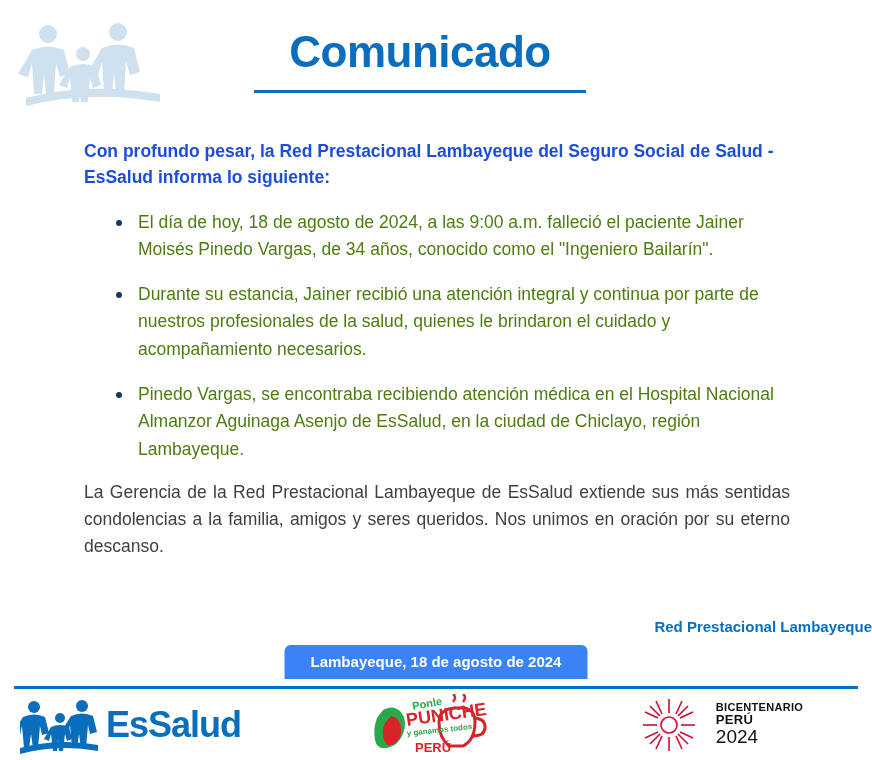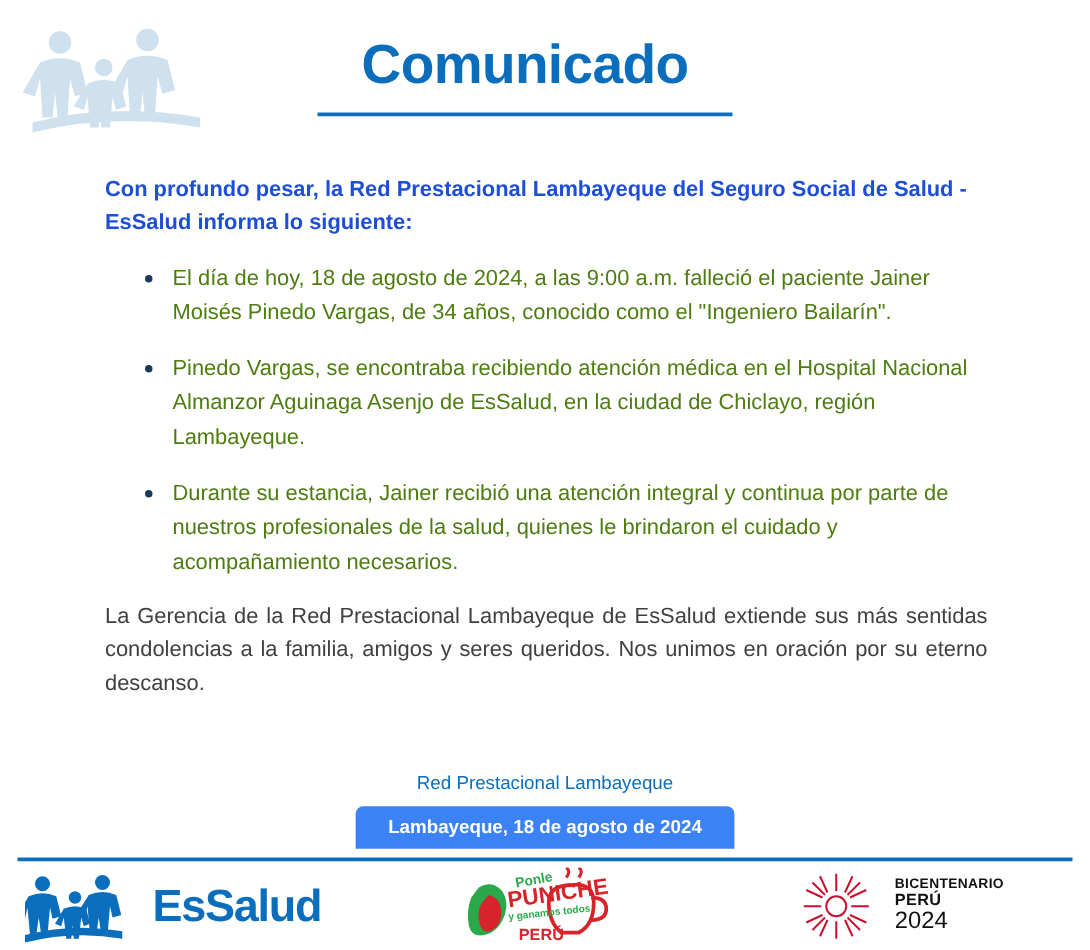--- a/index.html
+++ b/index.html
@@ -91,23 +91,23 @@
     text-align: justify;
     margin: 0;
   }
 
   
   .signature {
     position: absolute;
     left: 0;
     top: 618px;
     width: 872px;
-    text-align: center;
+    text-align: right;
     font-size: 15px;
-    font-weight: normal;
+    font-weight: bold;
     color: #0a6ebd;
   }
   .date-banner {
     position: absolute;
     left: 50%;
     transform: translateX(-50%);
     top: 645px;
     background: #3b82f6;
     color: #ffffff;
     font-size: 15px;
@@ -133,21 +133,21 @@
     width: 872px;
     height: 71px;
     display: flex;
     align-items: center;
   }
   .footer-left {
     width: 300px;
     padding-left: 20px;
     display: flex;
     align-items: center;
-    gap: 24px;
+    gap: 8px;
   }
   .essalud-word {
     font-size: 36px;
     font-weight: bold;
     color: #0a6ebd;
     letter-spacing: -1px;
     line-height: 1;
   }
   .footer-center {
     flex: 1;
@@ -210,22 +210,22 @@
 <div class="header">
   <h1 class="title">Comunicado</h1>
   <div class="title-rule"></div>
 </div>
 
 <div class="content">
   <p class="lead">Con profundo pesar, la Red Prestacional Lambayeque del Seguro Social de Salud - EsSalud informa lo siguiente:</p>
 
   <ul class="bullets">
     <li>El día de hoy, 18 de agosto de 2024, a las 9:00 a.m. falleció el paciente Jainer Moisés Pinedo Vargas, de 34 años, conocido como el "Ingeniero Bailarín".</li>
+    <li>Durante su estancia, Jainer recibió una atención integral y continua por parte de nuestros profesionales de la salud, quienes le brindaron el cuidado y acompañamiento necesarios.</li>
     <li>Pinedo Vargas, se encontraba recibiendo atención médica en el Hospital Nacional Almanzor Aguinaga Asenjo de EsSalud, en la ciudad de Chiclayo, región Lambayeque.</li>
-    <li>Durante su estancia, Jainer recibió una atención integral y continua por parte de nuestros profesionales de la salud, quienes le brindaron el cuidado y acompañamiento necesarios.</li>
   </ul>
 
   <p class="closing">La Gerencia de la Red Prestacional Lambayeque de EsSalud extiende sus más sentidas condolencias a la familia, amigos y seres queridos. Nos unimos en oración por su eterno descanso.</p>
 </div>
 
 <div class="signature">Red Prestacional Lambayeque</div>
 <div class="date-banner">Lambayeque, 18 de agosto de 2024</div>
 
 <div class="footer-rule"></div>
 <div class="footer">

